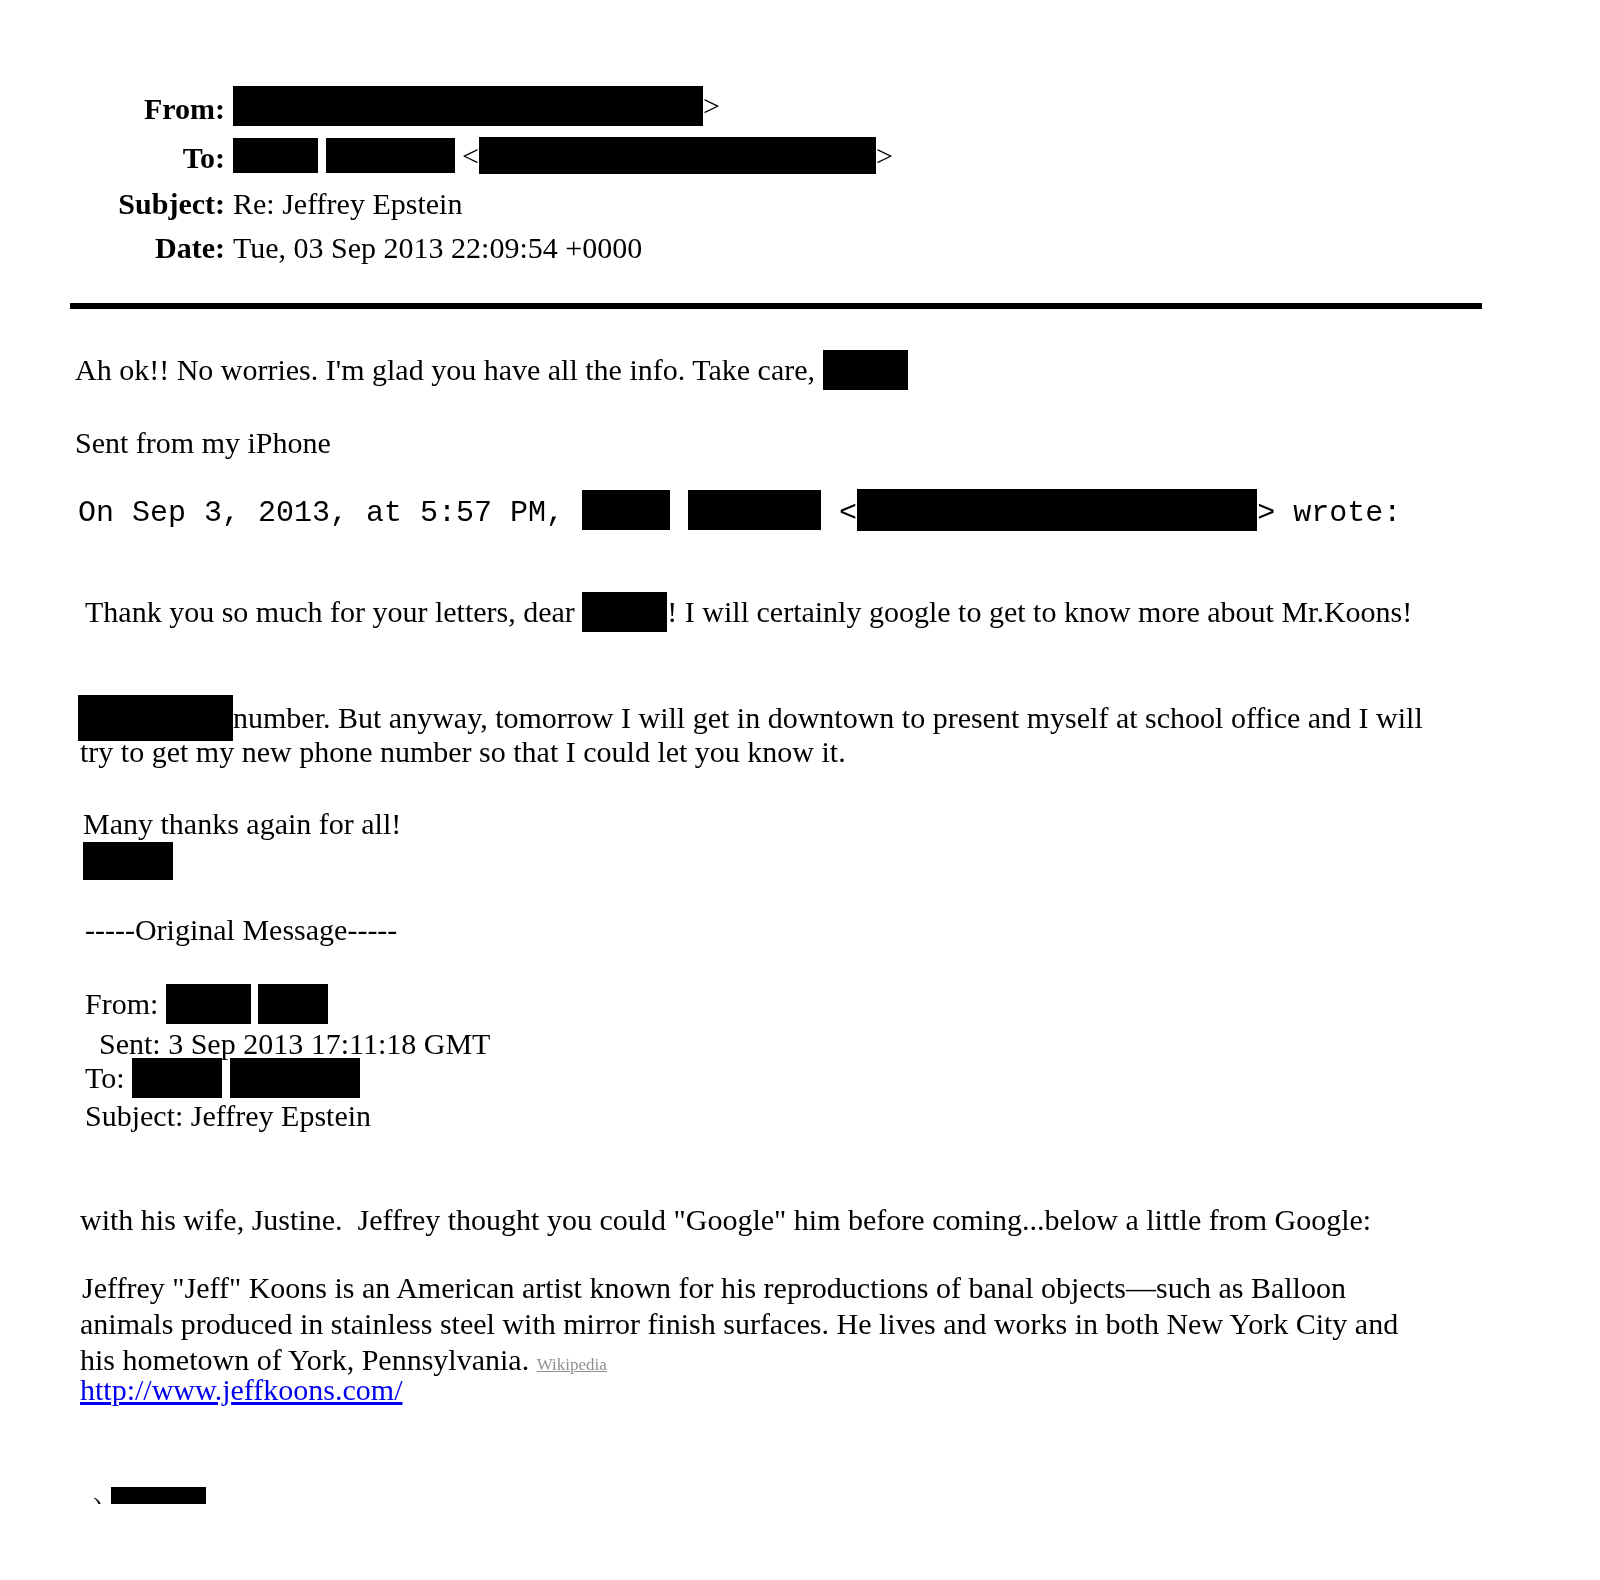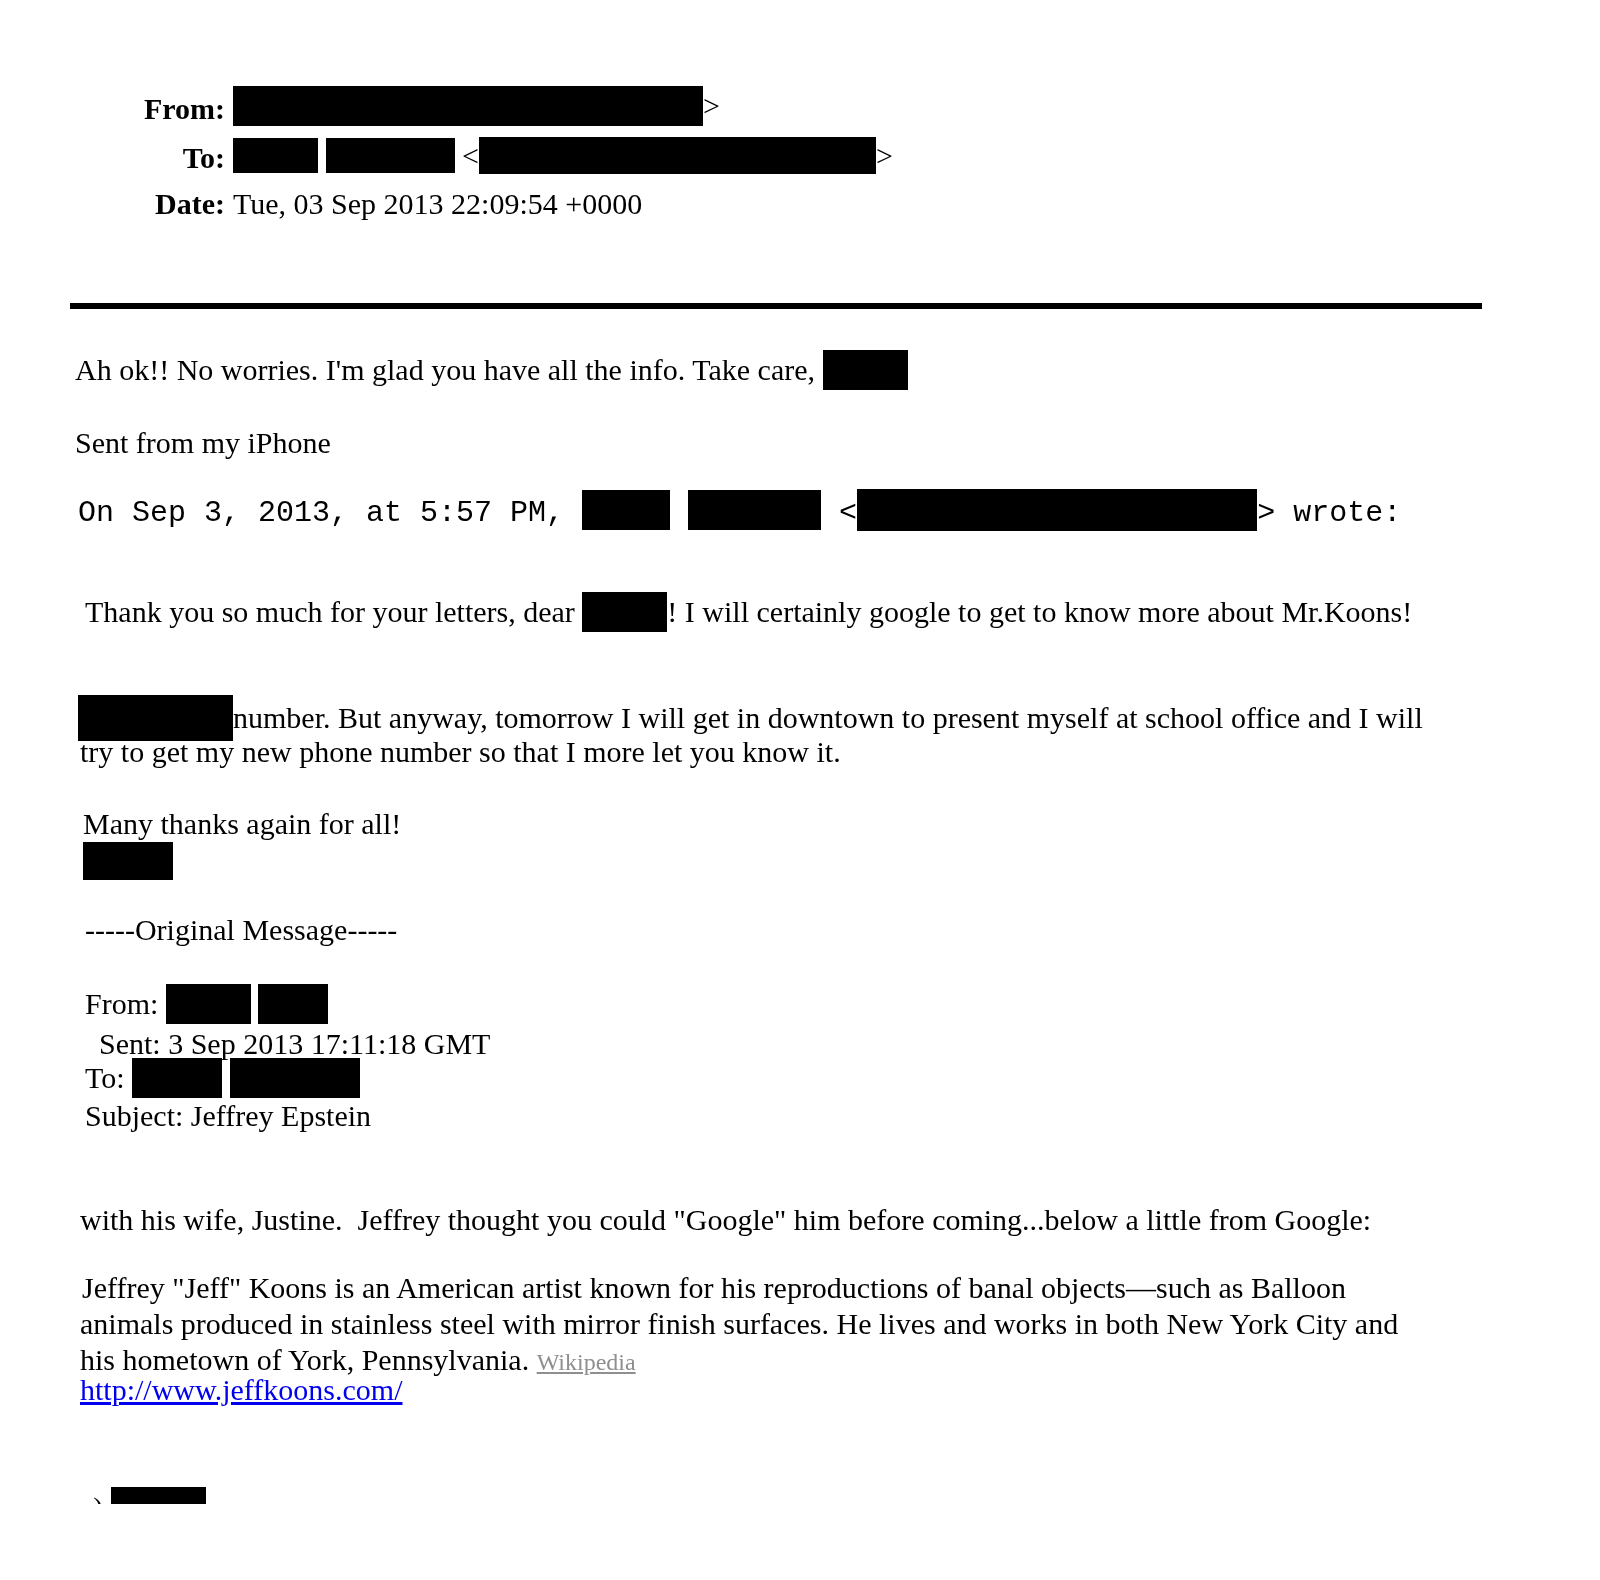--- a/index.html
+++ b/index.html
@@ -23,50 +23,54 @@
   .hlabel{flex:none;width:155px;text-align:right;font-weight:bold;white-space:pre;}
   .hval{margin-left:8px;white-space:pre;}
   
   .rule{position:absolute;top:303px;left:70px;width:1412px;height:6px;background:#000000;}
   
   .ln{position:absolute;white-space:pre;line-height:36px;}
   
   .rx{display:inline-block;background:#000000;vertical-align:middle;transform:translateY(-3px);}
   
   .lnk{color:#0000EE;text-decoration:underline;cursor:pointer;}
-  .wiki{color:#8f8f8f;font-size:24px;text-decoration:underline;cursor:pointer;}
+  .wiki{color:#8f8f8f;font-size:17px;text-decoration:underline;cursor:pointer;}
 </style>
 </head>
 <body>
 
 <div class="page">
 
   <div class="hdr">
     <div class="hrow r-from">
       <span class="hlabel">From:</span>
       <span class="hval"><span class="rx" style="width: 470px; height: 40px;"></span>&gt;</span>
     </div>
     <div class="hrow r-to">
       <span class="hlabel">To:</span>
       <span class="hval"><span class="rx" style="width: 85px; height: 35px;"></span> <span class="rx" style="width: 129px; height: 35px;"></span> &lt;<span class="rx" style="width: 397px; height: 37px;"></span>&gt;</span>
     </div>
+    <div class="hrow r-subject">
+      <span class="hlabel">Subject:</span>
+      <span class="hval">Re: Jeffrey Epstein</span>
+    </div>
     <div class="hrow r-date">
       <span class="hlabel">Date:</span>
       <span class="hval">Tue, 03 Sep 2013 22:09:54 +0000</span>
     </div>
   </div>
 
   <div class="rule"></div>
 
   <div class="ln" style="top:352px;left:75px;text-align:right;">Ah ok!! No worries. I'm glad you have all the info. Take care, <span class="rx" style="width: 85px; height: 40px;"></span></div>
   <div class="ln" style="top:425px;left:75px;">Sent from my iPhone</div>
   <div class="ln" style="top:492px;left:78px;font-family:Liberation Mono, monospace;">On Sep 3, 2013, at 5:57 PM, <span class="rx" style="width: 88px; height: 40px;"></span> <span class="rx" style="width: 133px; height: 40px;"></span> &lt;<span class="rx" style="width: 400px; height: 42px;"></span>&gt; wrote:</div>
   <div class="ln" style="top:594px;left:85px;">Thank you so much for your letters, dear <span class="rx" style="width: 85px; height: 40px;"></span>! I will certainly google to get to know more about Mr.Koons!</div>
   <div class="ln" style="top:698px;left:78px;"><span class="rx" style="width: 155px; height: 46px;"></span>number. But anyway, tomorrow I will get in downtown to present myself at school office and I will</div>
-  <div class="ln" style="top:734px;left:80px;">try to get my new phone number so that I more let you know it.</div>
+  <div class="ln" style="top:734px;left:80px;">try to get my new phone number so that I could let you know it.</div>
   <div class="ln" style="top:806px;left:83px;">Many thanks again for all!</div>
   <div class="ln" style="top:843px;left:83px;"><span class="rx" style="width: 90px; height: 38px;"></span></div>
   <div class="ln" style="top:912px;left:85px;">-----Original Message-----</div>
   <div class="ln" style="top:986px;left:85px;">From: <span class="rx" style="width: 85px; height: 40px;"></span> <span class="rx" style="width: 70px; height: 40px;"></span></div>
   <div class="ln" style="top:1026px;left:99px;">Sent: 3 Sep 2013 17:11:18 GMT</div>
   <div class="ln" style="top:1060px;left:85px;">To: <span class="rx" style="width: 90px; height: 40px;"></span> <span class="rx" style="width: 130px; height: 40px;"></span></div>
   <div class="ln" style="top:1098px;left:85px;">Subject: Jeffrey Epstein</div>
   <div class="ln" style="top:1202px;left:80px;">with his wife, Justine.  Jeffrey thought you could "Google" him before coming...below a little from Google:</div>
   <div class="ln" style="top:1270px;left:82px;">Jeffrey "Jeff" Koons is an American artist known for his reproductions of banal objects—such as Balloon</div>
   <div class="ln" style="top:1306px;left:80px;">animals produced in stainless steel with mirror finish surfaces. He lives and works in both New York City and</div>

